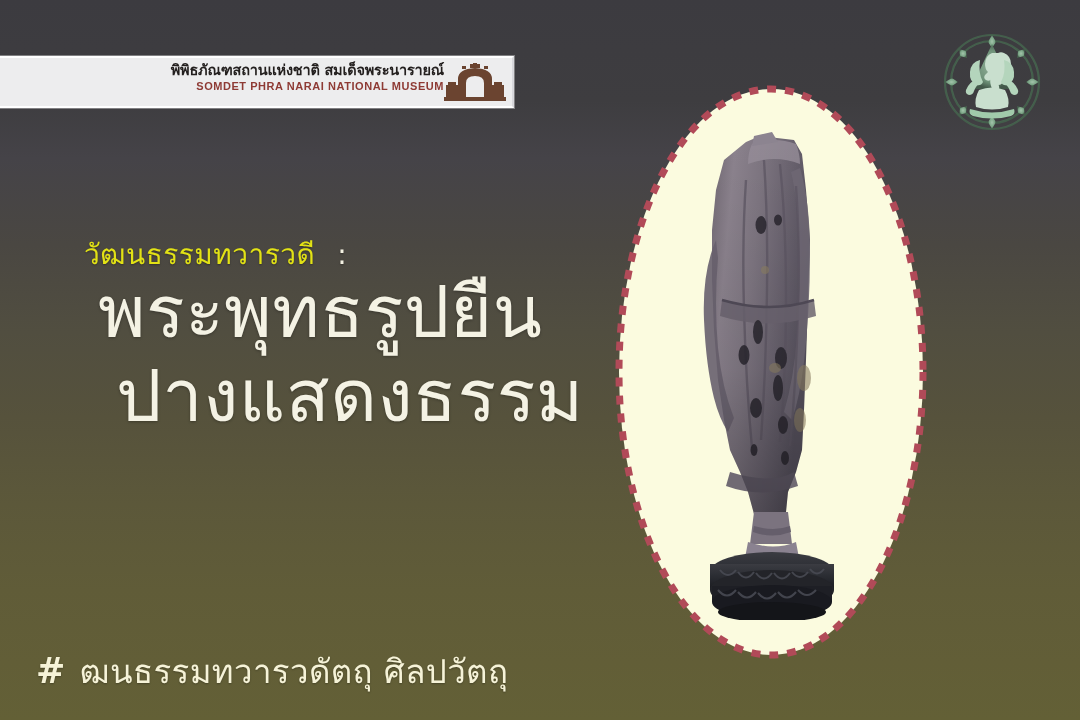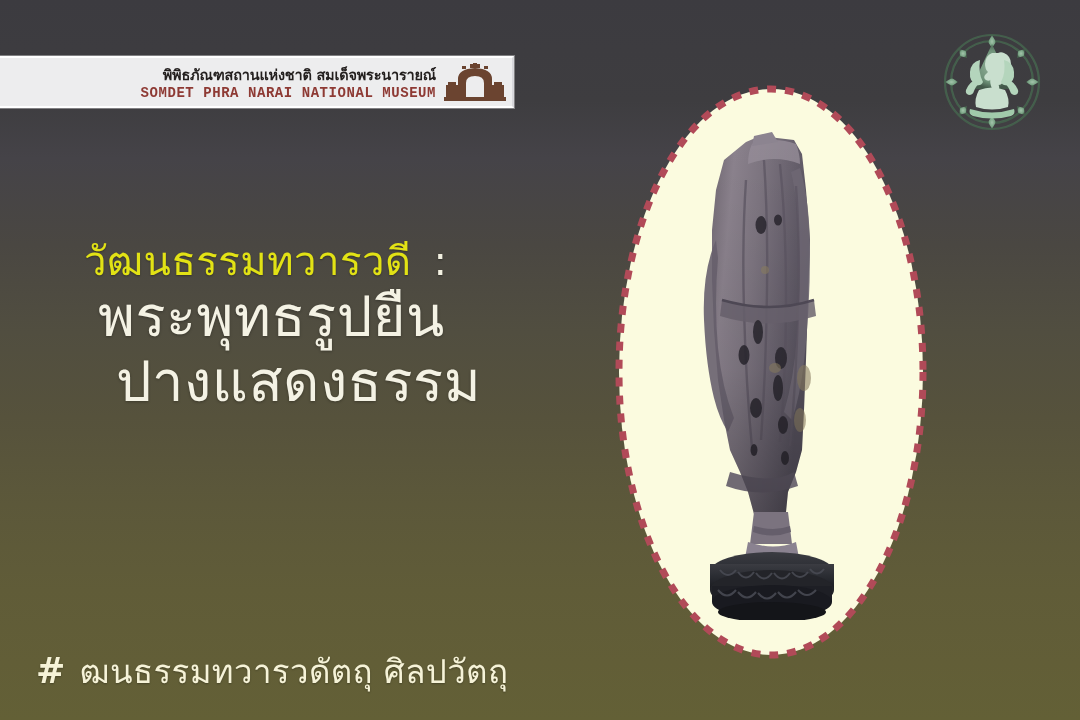--- a/index.html
+++ b/index.html
@@ -41,38 +41,38 @@
     border-bottom: 2px solid #ffffff;
     border-right: 2px solid #d8d8dc;
     display: flex;
     align-items: center;
     justify-content: flex-end;
     padding-right: 6px;
     box-shadow: 0 0 0 1px rgba(255,255,255,0.35);
   }
   .museum-banner-inner {
     display: flex;
-    align-items: flex-end;
-    gap: 8px;
+    align-items: flex-start;
+    gap: 0;
   }
   .museum-names {
     text-align: right;
     line-height: 1.05;
   }
   .museum-name-th {
     font-family: "DejaVu Sans", "Liberation Sans", sans-serif;
     font-size: 14.5px;
     font-weight: 700;
     color: #231f1e;
     letter-spacing: -0.2px;
     white-space: nowrap;
   }
   .museum-name-en {
-    font-family: Liberation Mono, monospace;
-    font-size: 14px;
+    font-family: Liberation Sans, sans-serif;
+    font-size: 11px;
     font-weight: 700;
     color: #8e3a34;
     letter-spacing: 0.55px;
     margin-top: 3px;
     white-space: nowrap;
   }
   .gate-icon { display: block; }
 
   
   .emblem {
@@ -103,36 +103,36 @@
   }
 
   
   .headline {
     position: absolute;
     left: 0;
     top: 238px;
     width: 600px;
   }
   .line-eyebrow {
-    font-size: 40px;
+    font-size: 28px;
     font-weight: 400;
     color: #e2e215;
     padding-left: 84px;
     letter-spacing: 0.5px;
     line-height: 1.18;
     text-shadow: 0 1px 2px rgba(0,0,0,0.32);
     white-space: nowrap;
   }
   .line-eyebrow .colon {
     color: #f3f1e2;
     padding-left: 22px;
     font-weight: 400;
   }
   .line-main {
-    font-size: 56px;
+    font-size: 72px;
     font-weight: 400;
     color: #f4f2e4;
     padding-left: 98px;
     line-height: 1.16;
     letter-spacing: 0.5px;
     text-shadow: 0 1px 3px rgba(0,0,0,0.30);
     white-space: nowrap;
   }
   .line-main.second { padding-left: 116px; }
 

